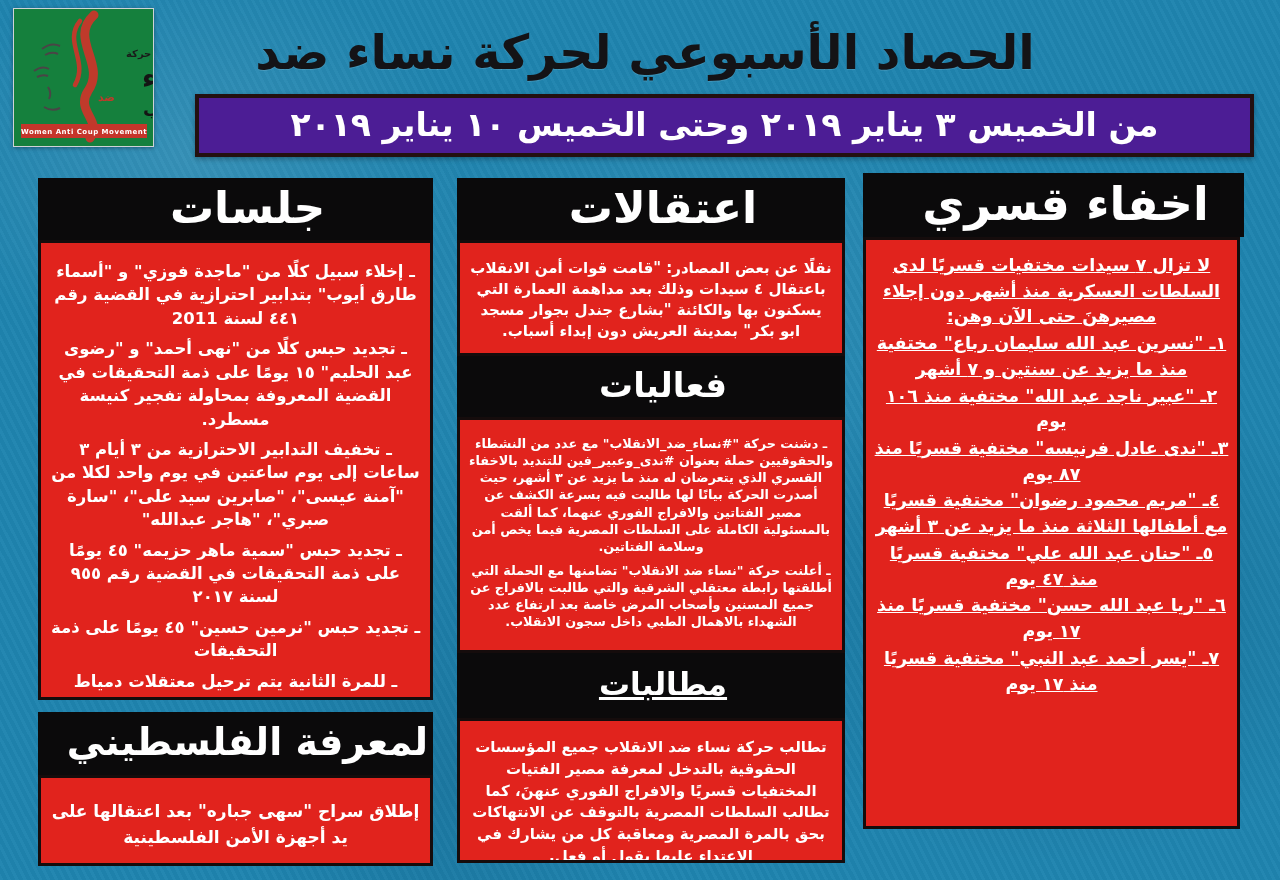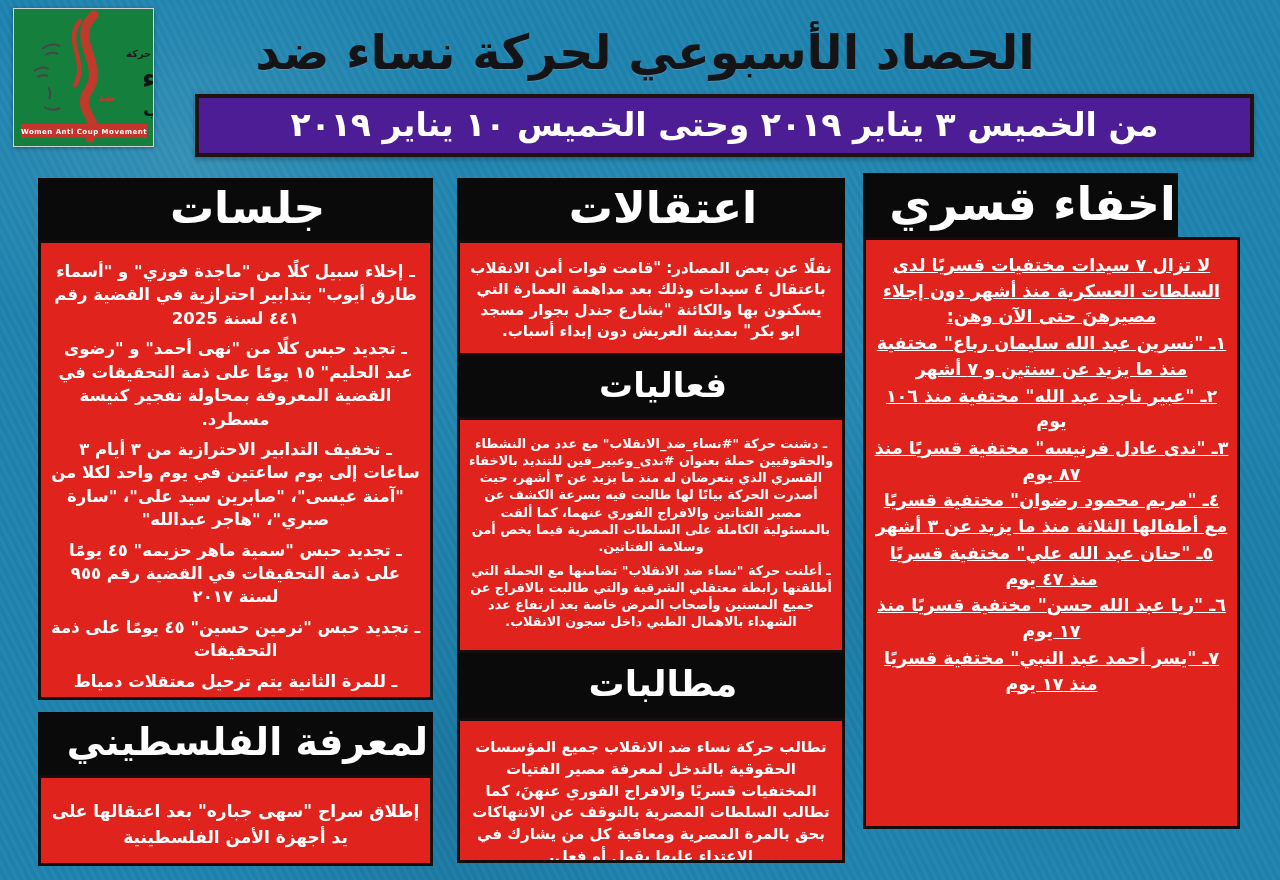--- a/index.html
+++ b/index.html
@@ -52,25 +52,25 @@
   .col-sessions-header { left:38px; top:178px; width:395px; height:62px; font-size:44px; line-height:60px;}
   .col-sessions-body   { left:38px; top:240px; width:395px; height:460px; font-size:16.5px; line-height:1.42; padding:10px 8px;}
   .col-palestine-header{ left:38px; top:712px; width:395px; height:63px; font-size:38px; line-height:60px;}
   .col-palestine-body  { left:38px; top:775px; width:395px; height:91px; font-size:17px; line-height:1.5; padding:14px 10px;}
 
   
   .col-arrests-header { left:457px; top:178px; width:388px; height:62px; font-size:44px; line-height:60px;}
   .col-arrests-body   { left:457px; top:240px; width:388px; height:116px; font-size:15px; line-height:1.4; padding:8px 8px;}
   .col-events-header  { left:457px; top:356px; width:388px; height:61px; font-size:34px; line-height:58px;}
   .col-events-body    { left:457px; top:417px; width:388px; height:236px; font-size:12.8px; line-height:1.34; padding:8px 7px;}
-  .col-demands-header { left:457px; top:653px; width:388px; height:65px; font-size:36px; line-height:62px;}
+  .col-demands-header { left:457px; top:653px; width:388px; height:65px; font-size:31px; line-height:62px;text-decoration:underline;}
   .col-demands-body   { left:457px; top:718px; width:388px; height:145px; font-size:15px; line-height:1.45; padding:9px 8px;}
 
   
-  .col-disap-header { left:863px; top:173px; width:315px; height:64px; font-size:46px; line-height:62px; letter-spacing:4px;}
+  .col-disap-header { left:863px; top:173px; width:381px; height:64px; font-size:46px; line-height:62px; letter-spacing:4px;}
   .col-disap-body   { left:863px; top:237px; width:377px; height:592px; font-size:17.5px; line-height:1.47; padding:12px 8px;}
   .col-disap-body p { margin:1px 0;text-decoration:underline; }
 
   svg text { font-family:"DejaVu Sans", sans-serif; }
 </style>
 </head>
 <body>
 
 <div class="abs logo-card">
   <svg width="139" height="137" viewBox="0 0 139 137">
@@ -120,21 +120,21 @@
   <p>ـ أعلنت حركة "نساء ضد الانقلاب" تضامنها مع الحملة التي أطلقتها رابطة معتقلي الشرقية والتي طالبت بالافراج عن جميع المسنين وأصحاب المرض خاصة بعد ارتفاع عدد الشهداء بالاهمال الطبي داخل سجون الانقلاب.</p>
 </div>
 
 <div class="abs sec-header col-demands-header">مطالبات</div>
 <div class="abs sec-body col-demands-body">
   <p>تطالب حركة نساء ضد الانقلاب جميع المؤسسات الحقوقية بالتدخل لمعرفة مصير الفتيات المختفيات قسريًا والافراج الفوري عنهنَ، كما تطالب السلطات المصرية بالتوقف عن الانتهاكات بحق بالمرة المصرية ومعاقبة كل من يشارك في الاعتداء عليها بقول أو فعل.</p>
 </div>
 
 <div class="abs sec-header col-sessions-header">جلسات</div>
 <div class="abs sec-body col-sessions-body">
-  <p>ـ إخلاء سبيل كلًا من "ماجدة فوزي" و "أسماء طارق أيوب" بتدابير احترازية في القضية رقم ٤٤١ لسنة 2025</p>
+  <p>ـ إخلاء سبيل كلًا من "ماجدة فوزي" و "أسماء طارق أيوب" بتدابير احترازية في القضية رقم ٤٤١ لسنة 2011</p>
   <p>ـ تجديد حبس كلًا من "نهى أحمد" و "رضوى عبد الحليم" ١٥ يومًا على ذمة التحقيقات في القضية المعروفة بمحاولة تفجير كنيسة مسطرد.</p>
   <p>ـ تخفيف التدابير الاحترازية من ٣ أيام ٣ ساعات إلى يوم ساعتين في يوم واحد لكلا من "آمنة عيسى"، "صابرين سيد على"، "سارة صبري"، "هاجر عبدالله"</p>
   <p>ـ تجديد حبس "سمية ماهر حزيمه" ٤٥ يومًا على ذمة التحقيقات في القضية رقم ٩٥٥ لسنة ٢٠١٧</p>
   <p>ـ تجديد حبس "نرمين حسين" ٤٥ يومًا على ذمة التحقيقات</p>
   <p>ـ للمرة الثانية يتم ترحيل معتقلات دمياط لسجن دمنهور بتاريخ ٤ يناير ٢٠١٩ بعد رفض الاستشكال المقدم منهن على الحكم الصادر بحبسهن ٣ سنوات.</p>
 </div>
 
 <div class="abs sec-header col-palestine-header">لمعرفة الفلسطيني</div>
 <div class="abs sec-body col-palestine-body">
   <p>إطلاق سراح "سهى جباره" بعد اعتقالها على يد أجهزة الأمن الفلسطينية</p>

